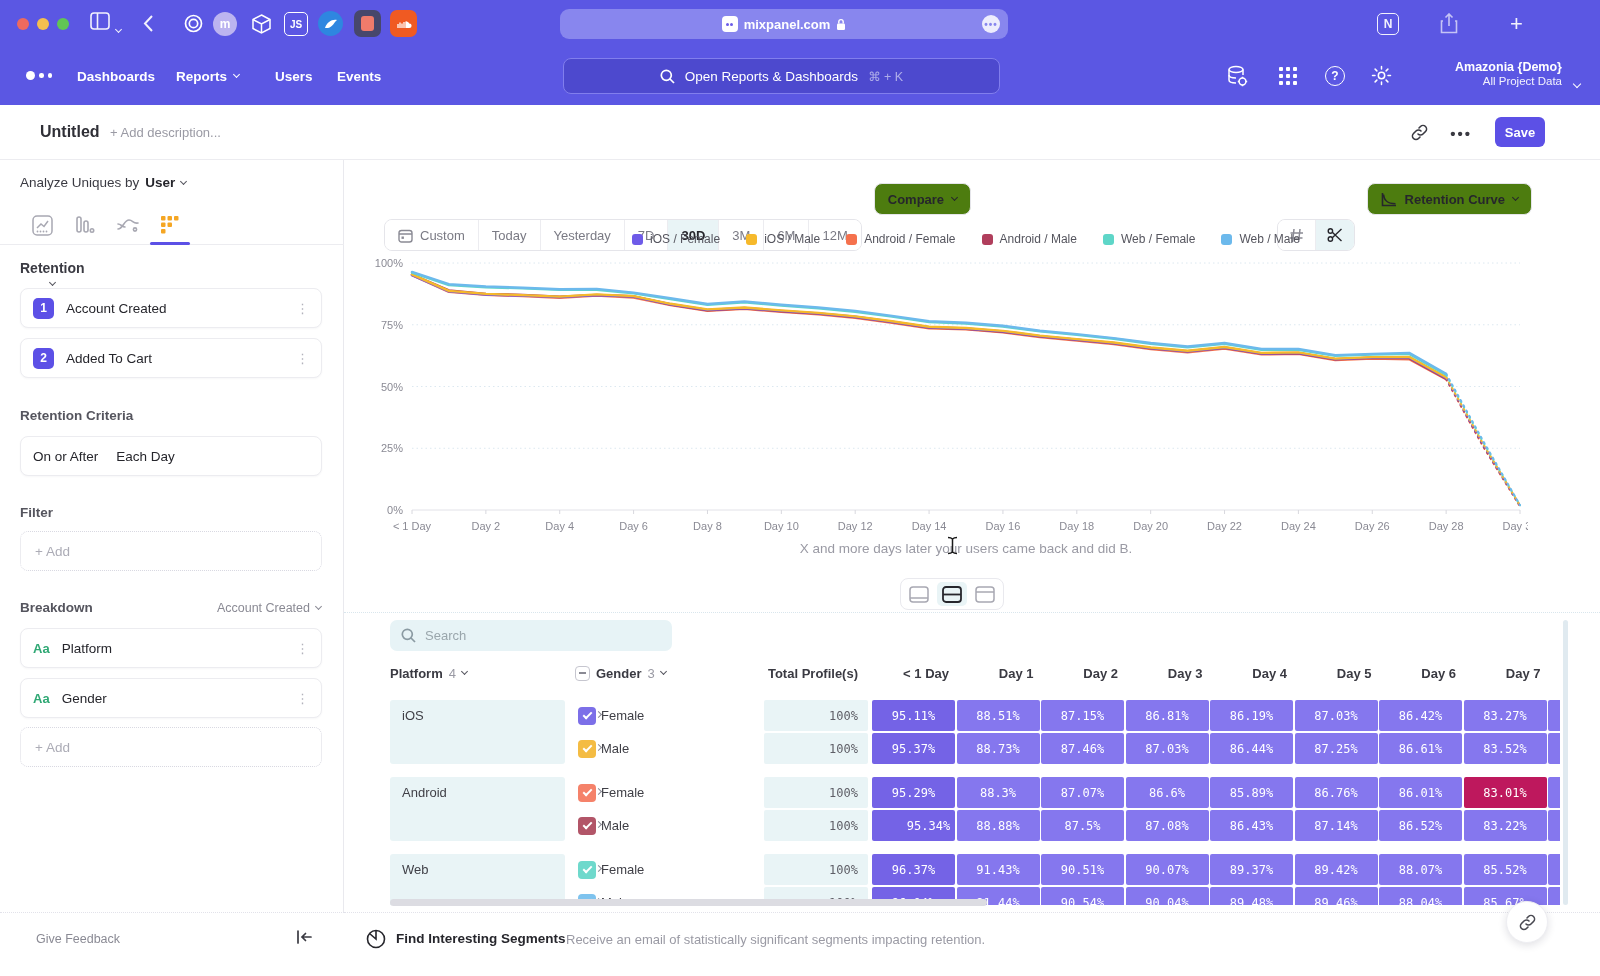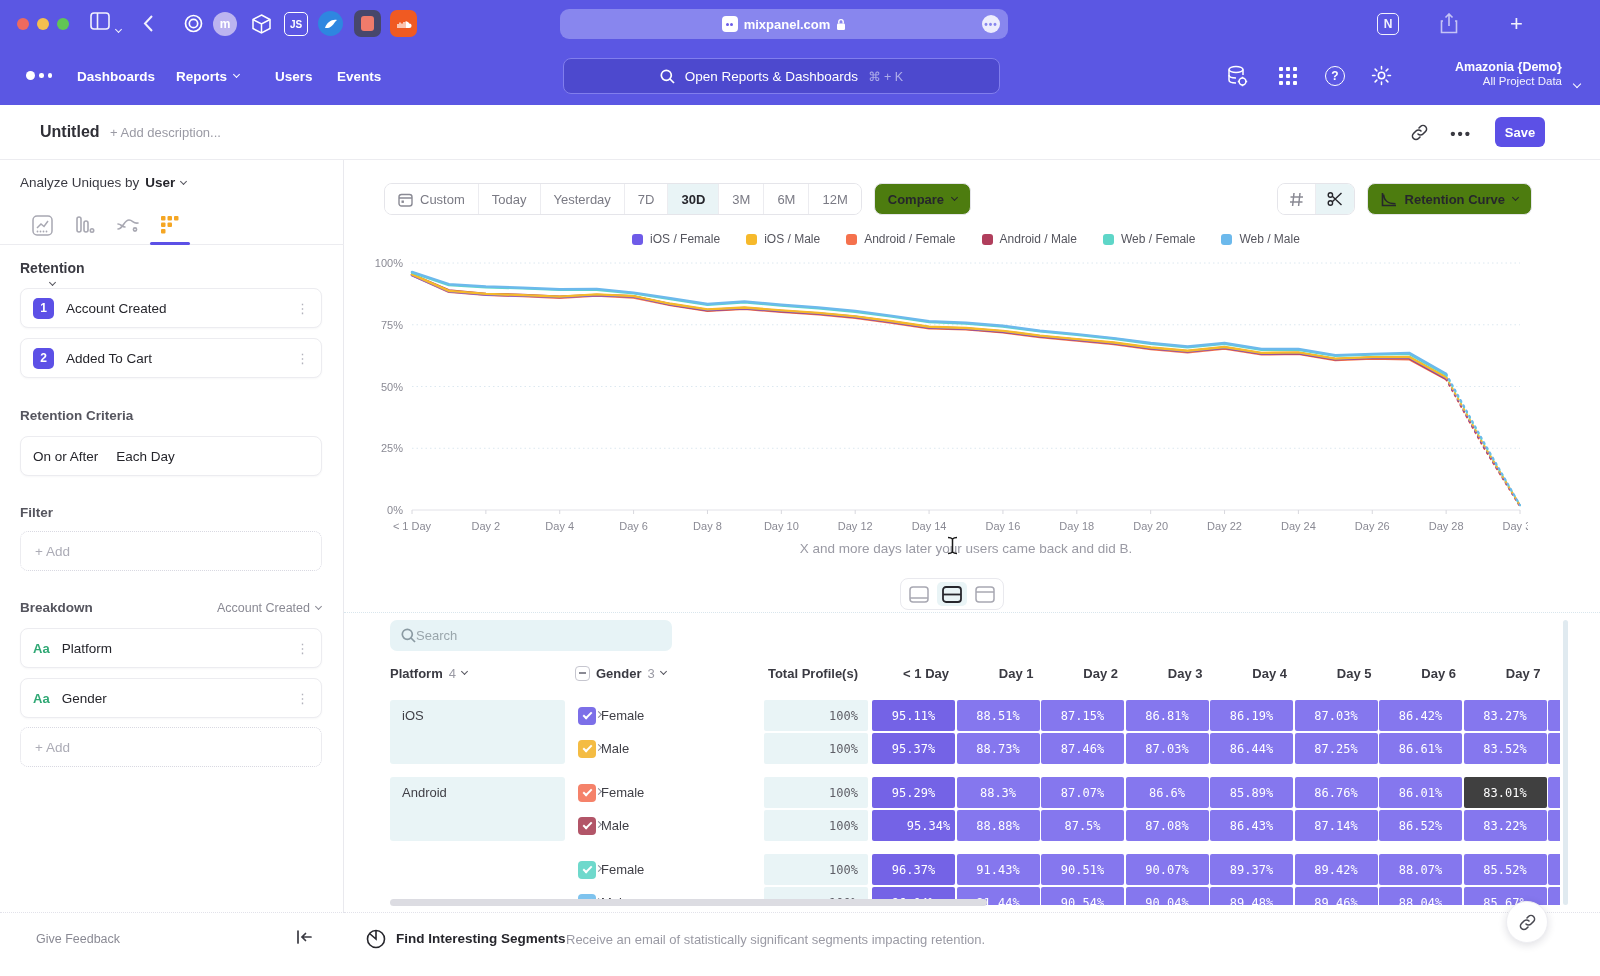--- a/index.html
+++ b/index.html
@@ -55,40 +55,40 @@
   .badge { width:21px; height:21px; border-radius:5px; background:#5C50E6; color:#fff; font-size:12px; font-weight:bold; display:flex; align-items:center; justify-content:center; }
   .aa { color:#2FA874; font-weight:bold; font-size:13px; }
   .add-card { position:absolute; left:20px; width:302px; height:40px; border:1.5px dotted #D9D9E2; border-radius:8px; display:flex; align-items:center; padding:0 14px; font-size:13.5px; color:#ACACB6; }
   .bk-scope { position:absolute; right:22px; font-size:12.5px; color:#8A8A94; display:flex; gap:6px; align-items:center; }
   .sidebar-footer { position:absolute; left:0; top:912px; width:344px; height:64px; border-top:1px dotted #E2E2EA; }
   .feedback { position:absolute; left:36px; top:19px; font-size:12.5px; color:#8A8A94; }
   .collapse-ic { position:absolute; right:32px; top:17px; color:#3a3a42; font-size:15px; }
 
   
   .main { position:absolute; left:344px; top:160px; width:1256px; height:752px; background:#fff; }
-  .seg { display:flex; border:1px solid #E5E5EA; border-radius:8px; overflow:hidden; background:#fff; height:32px; }
+  .seg { display:flex; border:1px solid #E5E5EA; border-radius:8px; overflow:hidden; background:#fff; height:32px;margin-top:36px; }
   .seg .it { display:flex; align-items:center; gap:7px; padding:0 13px; font-size:13px; color:#7A7A84; border-right:1px solid #ECECF0; background:#fff; }
   .seg .it:last-child { border-right:none; }
   .seg .it.on { background:#E9F4F6; color:#26262c; font-weight:bold; }
   .toolbar-left { position:absolute; left:40px; top:23px; display:flex; gap:12px; }
   .btn { display:flex; align-items:center; gap:8px; border:1px solid #E5E5EA; border-radius:8px; background:#4d7c0f; height:32px; padding:0 13px; font-size:13px; color:#26262c; font-weight:bold; }
   .toolbar-right { position:absolute; right:68px; top:23px; display:flex; gap:12px; }
 
   .legend { position:absolute; left:68px; top:72px; width:1108px; display:flex; justify-content:center; gap:26px; }
   .lg-it { display:flex; align-items:center; gap:7px; font-size:12px; color:#55555e; }
   .lg-sw { width:11px; height:11px; border-radius:3px; }
 
   .caption { position:absolute; left:68px; top:381px; width:1108px; text-align:center; font-size:13.5px; color:#9A9AA4; }
 
   .toggles { position:absolute; left:556px; top:418px; display:flex; border:1px solid #E9E9EE; border-radius:8px; padding:3px; gap:3px; background:#fff; }
   .tg { width:30px; height:24px; border-radius:5px; display:flex; align-items:center; justify-content:center; }
   .tg.on { background:#E9F4F6; }
   .sect-divider { position:absolute; left:0; top:452px; width:1256px; border-top:1px dotted #D9E6ED; }
 
-  .search-box { position:absolute; left:46px; top:460px; width:282px; height:31px; background:#E7F3F6; border-radius:7px; display:flex; align-items:center; gap:0; padding:0 11px; font-size:13px; color:#9AA6AC; }
+  .search-box { position:absolute; left:46px; top:460px; width:282px; height:31px; background:#E7F3F6; border-radius:7px; display:flex; align-items:center; gap:9px; padding:0 11px; font-size:13px; color:#9AA6AC; }
 
   .th { position:absolute; top:500px; height:26px; display:flex; align-items:center; font-size:13px; color:#3A3A42; font-weight:bold; gap:6px; }
   .th .cnt { color:#9A9AA4; font-weight:normal; }
   .th.num { justify-content:flex-end; font-weight:bold; }
   .ind-box { width:15px; height:15px; border:1.5px solid #C6C6CF; border-radius:4px; display:flex; align-items:center; justify-content:center; }
   .ind-box i { width:7px; height:2px; background:#8A8A94; }
 
   .rows-clip { position:absolute; left:46px; top:540px; width:1170px; height:205px; overflow:hidden; }
   .grp { position:relative; }
   .plat-cell { position:absolute; left:0; top:0; width:175px; background:#E9F4F6; border-radius:3px; font-size:13px; color:#3F3F46; padding:8px 0 0 12px; }
@@ -617,41 +617,42 @@
             <span>Female</span>
           </div>
           <div class="tcell" style="top: 0px;">100%</div>
           <div class="dcell" style="top: 0px; left: 482px; background: rgb(116, 99, 230);">95.29%</div>
           <div class="dcell" style="top: 0px; left: 566.5px; background: rgb(133, 119, 238);">88.3%</div>
           <div class="dcell" style="top: 0px; left: 651px; background: rgb(133, 119, 238);">87.07%</div>
           <div class="dcell" style="top: 0px; left: 735.5px; background: rgb(133, 119, 238);">86.6%</div>
           <div class="dcell" style="top: 0px; left: 820px; background: rgb(133, 119, 238);">85.89%</div>
           <div class="dcell" style="top: 0px; left: 904.5px; background: rgb(133, 119, 238);">86.76%</div>
           <div class="dcell" style="top: 0px; left: 989px; background: rgb(133, 119, 238);">86.01%</div>
-          <div class="dcell" style="top: 0px; left: 1073.5px; background: #404040;">83.01%</div>
+          <div class="dcell" style="top: 0px; left: 1073.5px; background: #be185d;">83.01%</div>
           <div class="dcell" style="top: 0px; left: 1158px; width: 14px; background: rgb(133, 119, 238);"></div>
           <div class="gcell" style="top: 33px;">
             <span class="cbx" style="background: rgb(178, 85, 104);">
               <i></i>
             </span>
             <span class="chev sm r" style="border-color: rgb(138, 138, 148);"></span>
             <span>Male</span>
           </div>
           <div class="tcell" style="top: 33px;">100%</div>
           <div class="dcell" style="top: 33px; left: 482px; background: rgb(116, 99, 230); padding-left: 30px;">95.34%</div>
           <div class="dcell" style="top: 33px; left: 566.5px; background: rgb(133, 119, 238);">88.88%</div>
           <div class="dcell" style="top: 33px; left: 651px; background: rgb(133, 119, 238);">87.5%</div>
           <div class="dcell" style="top: 33px; left: 735.5px; background: rgb(133, 119, 238);">87.08%</div>
           <div class="dcell" style="top: 33px; left: 820px; background: rgb(133, 119, 238);">86.43%</div>
           <div class="dcell" style="top: 33px; left: 904.5px; background: rgb(133, 119, 238);">87.14%</div>
           <div class="dcell" style="top: 33px; left: 989px; background: rgb(133, 119, 238);">86.52%</div>
           <div class="dcell" style="top: 33px; left: 1073.5px; background: rgb(133, 119, 238);">83.22%</div>
           <div class="dcell" style="top: 33px; left: 1158px; width: 14px; background: rgb(133, 119, 238);"></div>
         </div>
         <div class="grp" style="position: absolute; left: 0px; top: 154px; width: 1170px; height: 64px;">
+          <div class="plat-cell" style="height: 64px;"><span>Web</span></div>
           <div class="gcell" style="top: 0px;">
             <span class="cbx" style="background: rgb(111, 217, 204);">
               <i></i>
             </span>
             <span class="chev sm r" style="border-color: rgb(138, 138, 148);"></span>
             <span>Female</span>
           </div>
           <div class="tcell" style="top: 0px;">100%</div>
           <div class="dcell" style="top: 0px; left: 482px; background: rgb(116, 99, 230);">96.37%</div>
           <div class="dcell" style="top: 0px; left: 566.5px; background: rgb(133, 119, 238);">91.43%</div>

